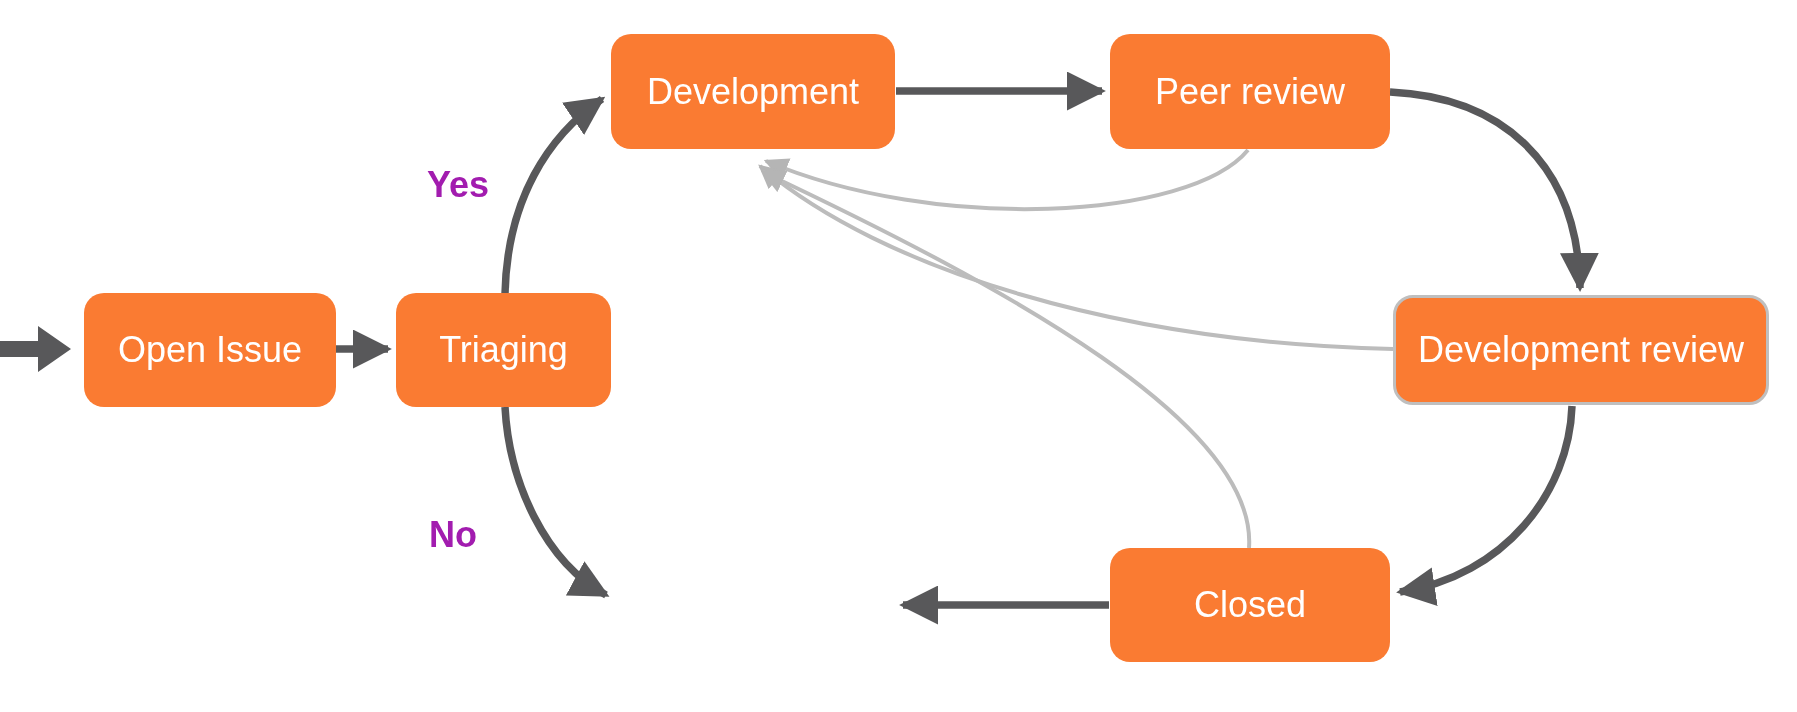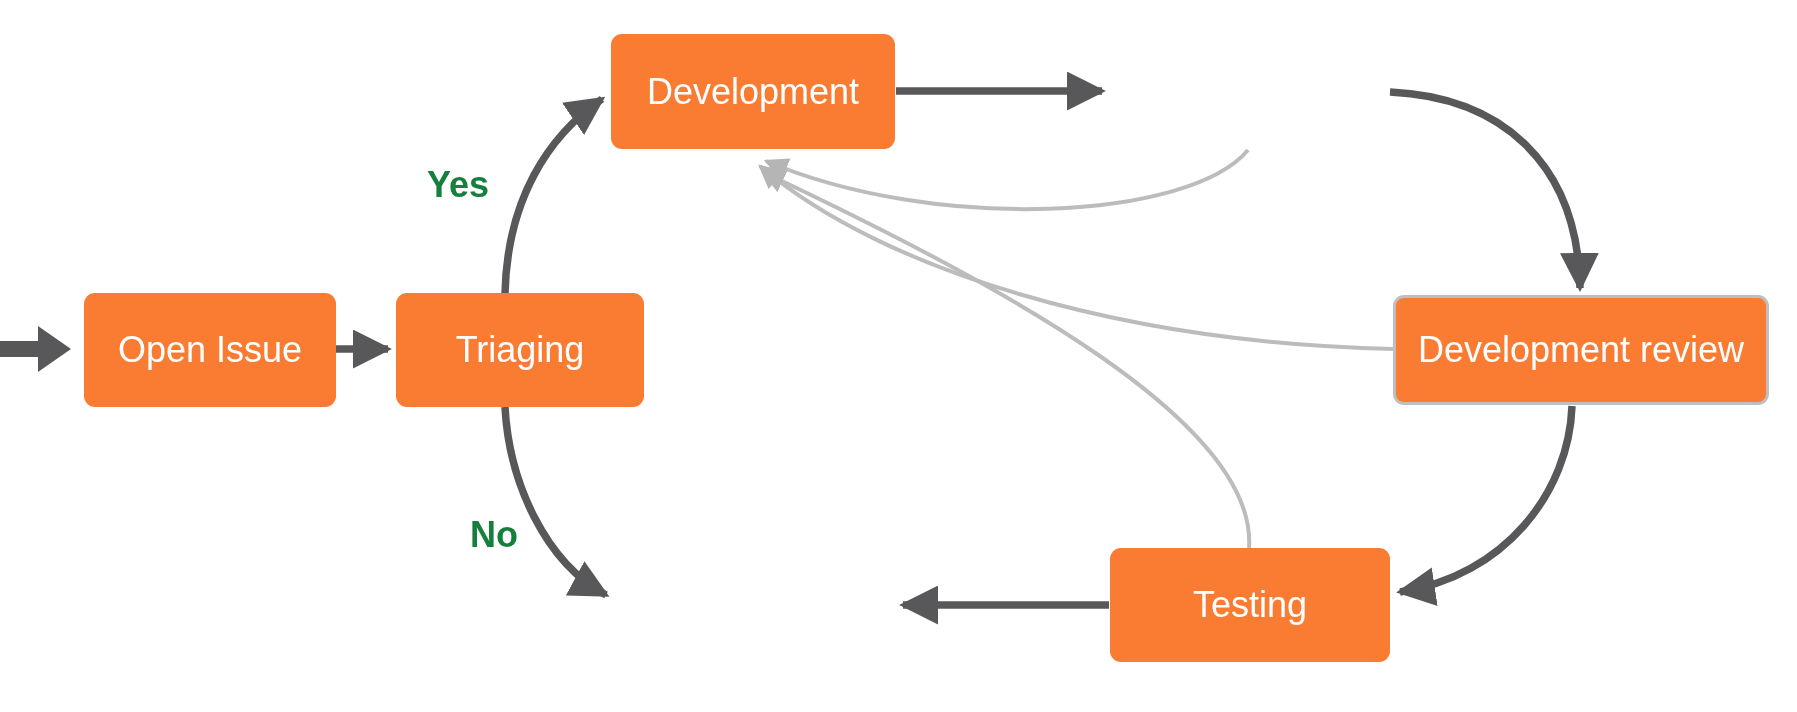--- a/index.html
+++ b/index.html
@@ -33,50 +33,50 @@
     stroke-width: 4;
   }
   .start-arrow {
     fill: #58585a;
     stroke: none;
   }
   .node {
     position: absolute;
     box-sizing: border-box;
     background: #fa7b32;
-    border-radius: 11px;
+    border-radius: 20px;
     color: #ffffff;
     font-size: 36px;
     line-height: 1;
     display: flex;
     align-items: center;
     justify-content: center;
     text-align: center;
     white-space: nowrap;
     cursor: default;
   }
   .node-open-issue        { left: 72px;   top: 293px; width: 252px; height: 114px; margin-left: 12px; }
-  .node-triaging          { left: 396px;  top: 293px; width: 248px; height: 114px; }
+  .node-triaging          { left: 396px;  top: 293px; width: 215px; height: 114px; }
   .node-development       { left: 611px;  top: 34px;  width: 284px; height: 115px; }
   .node-peer-review       { left: 1110px; top: 34px;  width: 280px; height: 115px; }
   .node-integration-review{ left: 1393px; top: 295px; width: 376px; height: 110px;
                             border: 3px solid #bfbfbf; }
   .node-testing           { left: 1110px; top: 548px; width: 280px; height: 114px; }
   .node-closed            { left: 613px;  top: 548px; width: 281px; height: 114px; }
   .edge-label {
     position: absolute;
     transform: translate(-50%, -50%);
-    color: #15803d;
+    color: #a21caf;
     font-size: 36px;
     font-weight: 700;
     line-height: 1;
     white-space: nowrap;
   }
   .edge-label-yes { left: 458px; top: 185px; }
-  .edge-label-no  { left: 494px; top: 535px; }
+  .edge-label-no  { left: 453px; top: 535px; }
 </style>
 </head>
 <body>
 
 <div class="canvas">
 
   <svg class="edges-layer" viewBox="0 0 1797 712" xmlns="http://www.w3.org/2000/svg">
     <defs>
       <marker id="arrow-dark" viewBox="0 0 10 10" refX="9" refY="5" markerWidth="5.2" markerHeight="5.2" orient="auto">
         <path d="M0 0 L10 5 L0 10 Z" fill="#58585a"></path>
@@ -96,19 +96,20 @@
     <path class="edge-dark" d="M 896 91 L 1102 91" marker-end="url(#arrow-dark)"></path>
     <path class="edge-dark" d="M 1390 92 C 1500 97, 1578 162, 1580 288" marker-end="url(#arrow-dark)"></path>
     <path class="edge-dark" d="M 1572 406 C 1569 492, 1505 576, 1400 592" marker-end="url(#arrow-dark)"></path>
     <path class="edge-dark" d="M 1109 605 L 903 605" marker-end="url(#arrow-dark)"></path>
     <path class="edge-dark" d="M 505 407 C 509 482, 545 562, 606 595" marker-end="url(#arrow-dark)"></path>
   </svg>
 
   <div class="node node-open-issue">Open Issue</div>
   <div class="node node-triaging">Triaging</div>
   <div class="node node-development">Development</div>
+  <div class="node node-peer-review">Peer review</div>
   <div class="node node-integration-review">Development review</div>
-  <div class="node node-testing">Testing</div>
+  <div class="node node-testing">Closed</div>
 
   <div class="edge-label edge-label-yes">Yes</div>
   <div class="edge-label edge-label-no">No</div>
 
 </div>
 
 </body></html>

